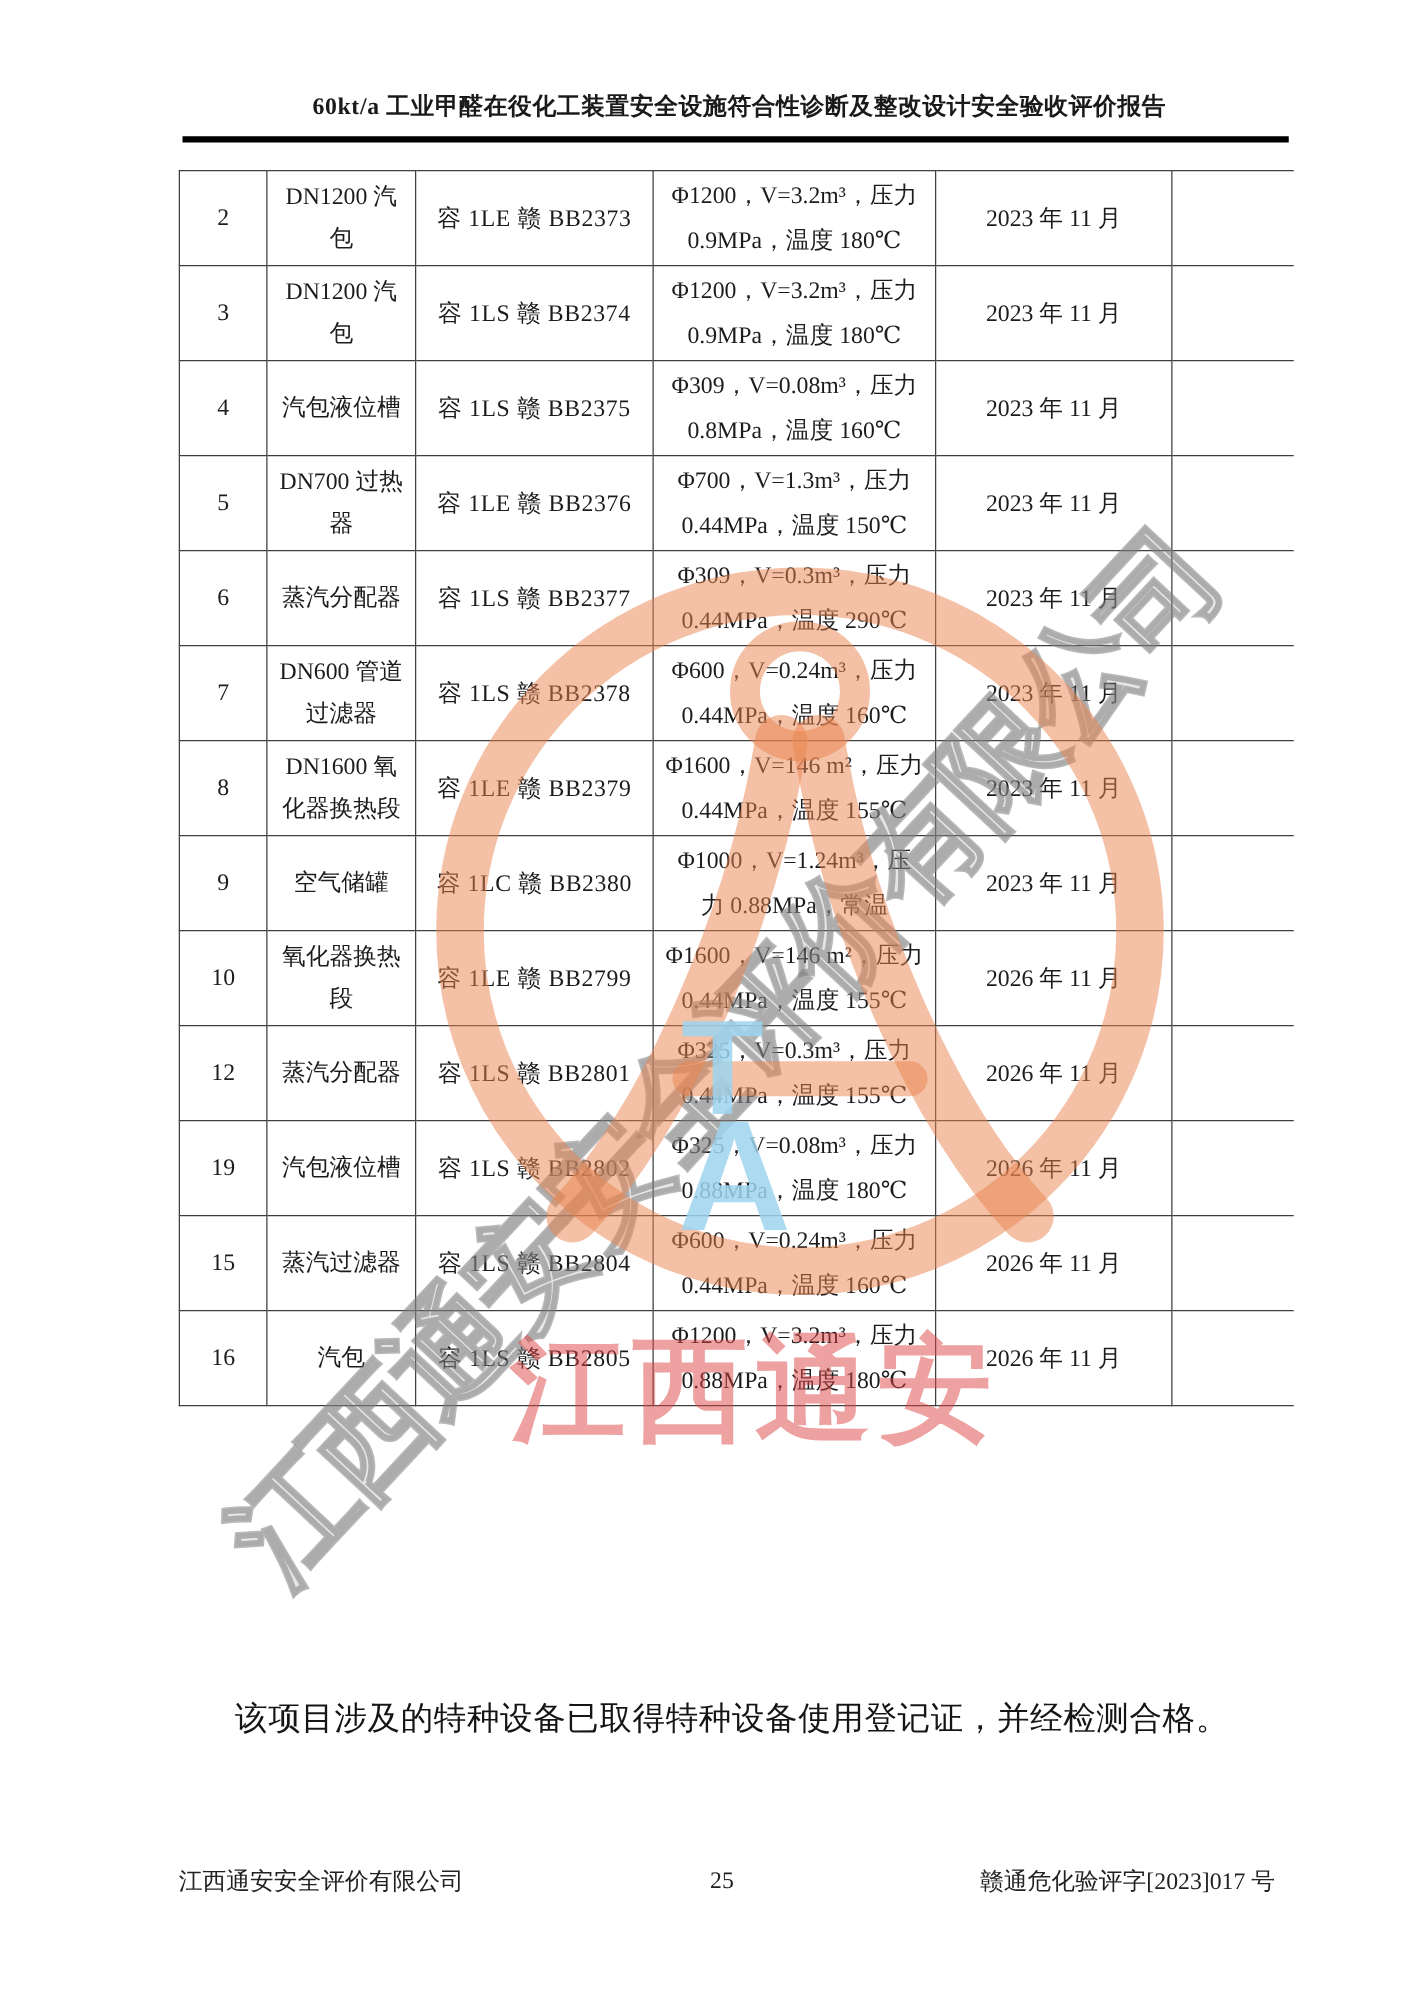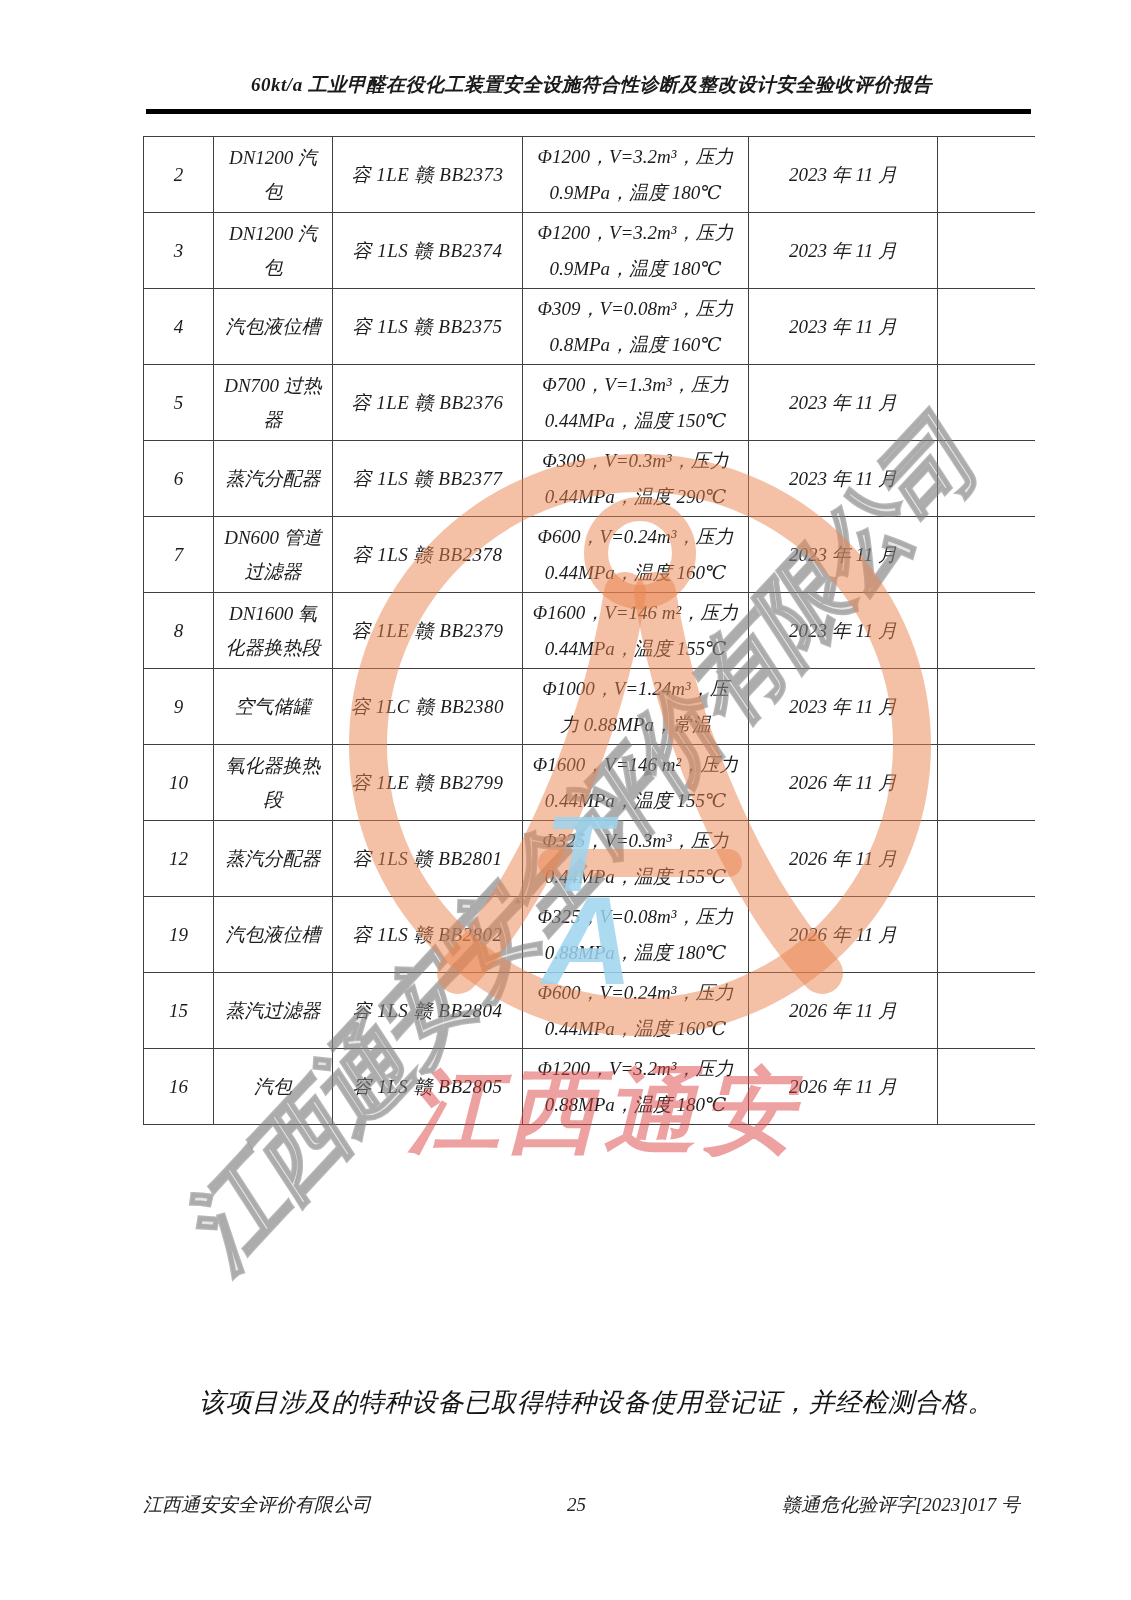--- a/index.html
+++ b/index.html
@@ -1,18 +1,18 @@
 <!DOCTYPE html>
 <html><head>
 <meta charset="utf-8">
 <style>
   html,body{margin:0;padding:0;background:#ffffff;}
   .page{
     position:relative;width:1035px;height:1600px;background:#fff;overflow:hidden;
-    font-family:"Liberation Serif","DejaVu Serif",serif;color:#111;font-style:italic;
+    font-family:"Liberation Serif","DejaVu Serif",serif;color:#111;
   }
   
   .doc-header{
     position:absolute;left:143px;top:72px;width:897px;
     text-align:center;font-size:19px;font-weight:600;letter-spacing:.5px;color:#1a1a1a;
   }
   .header-rule{
     position:absolute;left:146px;top:109px;width:885px;height:5px;background:#000;
   }
   
@@ -22,21 +22,21 @@
   }
   table.equip td{
     border:1px solid #3f3f3f;text-align:center;vertical-align:middle;
     font-size:19px;color:#1c1c1c;height:75px;padding:0 2px;
   }
   td.c-no{font-size:18px;}
   td.c-name,td.c-spec{white-space:pre-line;line-height:34px;}
   td.c-spec{line-height:36px;font-size:19px;}
   td.c-reg{letter-spacing:.5px;}
   
-  .body-text{position:absolute;left:147px;top:1356px;width:897px;margin-top:28px;}
+  .body-text{position:absolute;left:136px;top:1356px;width:897px;}
   .body-text p{
     margin:0 0 23px 0;font-size:26px;line-height:37px;color:#151515;
     text-indent:52px;letter-spacing:.5px;
   }
   
   .doc-footer{
     position:absolute;left:143px;top:1492px;width:877px;
     display:flex;justify-content:space-between;align-items:center;
     font-size:19px;color:#222;
   }

